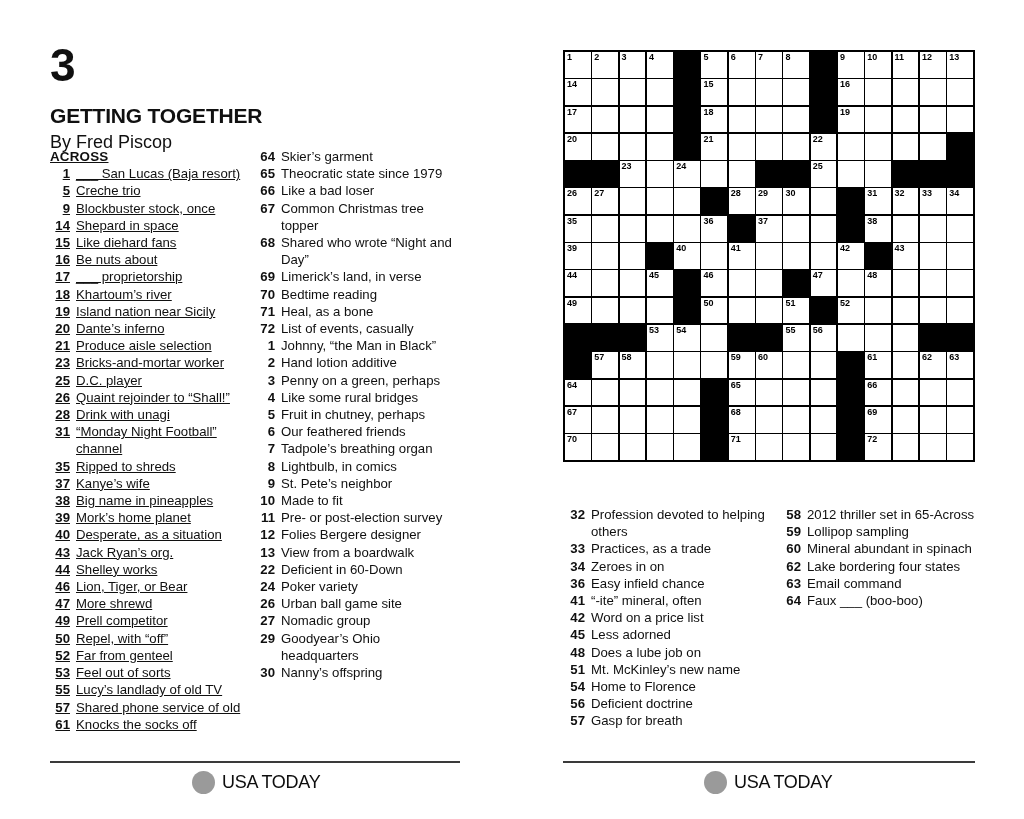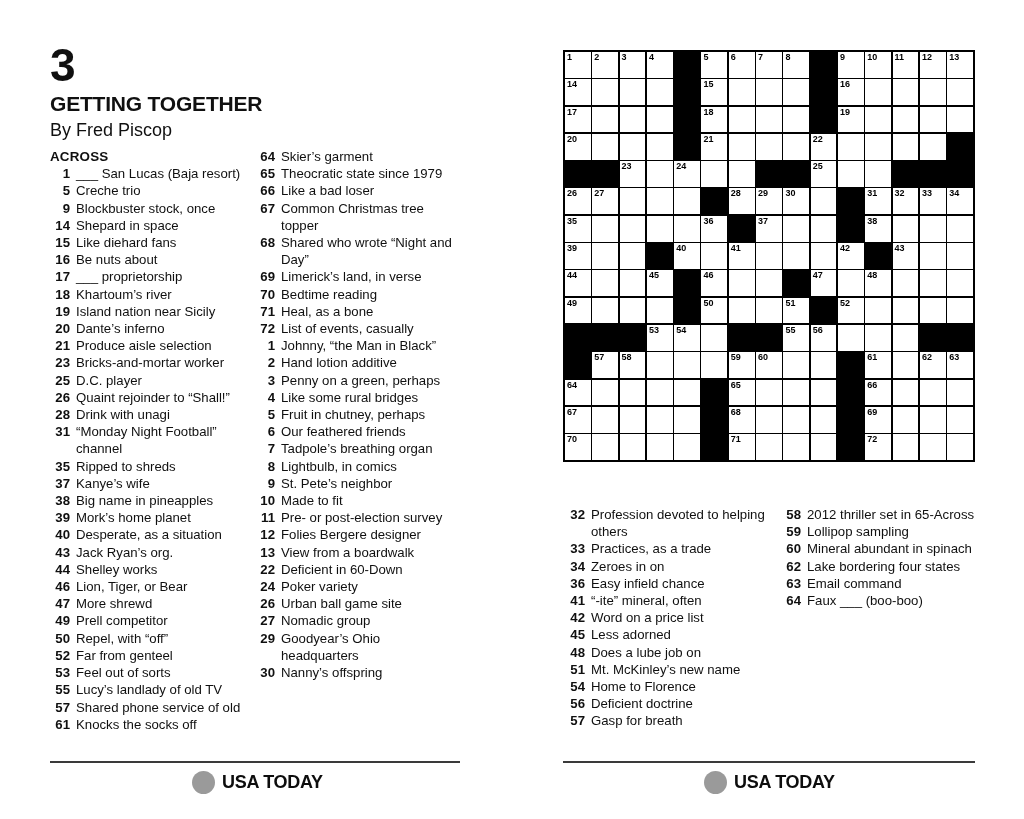--- a/index.html
+++ b/index.html
@@ -7,33 +7,33 @@
   body {
     width:1024px; height:819px; position:relative;
     background:#ffffff; overflow:hidden;
     font-family:"Liberation Sans", sans-serif; color:#101010;
   }
   .abs { position:absolute; }
 
   
   .title-block { left:50px; top:44px; width:400px; }
   .pnum   { font-size:46px; font-weight:900; line-height:0.95; letter-spacing:-1px; }
-  .ptitle { font-size:21px; font-weight:800; letter-spacing:-0.2px; margin-top:4px; }
+  .ptitle { font-size:21px; font-weight:800; letter-spacing:-0.2px; margin-top:16px; }
   .pby    { font-size:18px; font-weight:400; margin-top:4px; }
 
   
   .clues { font-size:13.2px; line-height:17.2px; }
   .clues ol { list-style:none; margin:0; padding:0; }
   .clue  { display:flex; align-items:flex-start; }
   .cn    { flex:0 0 20px; text-align:right; font-weight:700; margin-right:6px; }
   .ct    { flex:1; }
   .chead { font-weight:800; font-size:13.4px; letter-spacing:0.2px; }
   .chead.gap { margin-top:17px; }
 
-  #left-col1  { left:50px;  top:148px; width:200px; }
+  #left-col1  { left:50px;  top:148px; width:200px;text-decoration:underline; }
   #left-col2  { left:255px; top:148px; width:198px; }
   #right-col1 { left:565px; top:506px; width:212px; }
   #right-col2 { left:781px; top:506px; width:200px; }
 
   
   #grid {
     left:563px; top:50px; width:412px; height:412px;
     display:grid; grid-template-columns:repeat(15,1fr); grid-auto-rows:1fr;
     background:#000; gap:1.5px; padding:2px;
   }
@@ -45,21 +45,21 @@
   }
 
   
   .rule { height:2px; background:#3a3a3a; }
   #rule-left  { left:50px;  top:761px; width:410px; }
   #rule-right { left:563px; top:761px; width:412px; }
   .brand { display:flex; align-items:center; }
   #brand-left  { left:192px; top:771px; }
   #brand-right { left:704px; top:771px; }
   .dot { width:23px; height:23px; border-radius:50%; background:#9a9a9a; margin-right:7px; }
-  .wordmark { font-size:18px; font-weight:700; letter-spacing:-0.3px; color:#0d0d0d; }
+  .wordmark { font-size:18px; font-weight:400; letter-spacing:-0.3px; color:#0d0d0d; }
 </style>
 </head>
 <body>
 
 <div>
   <div class="abs title-block">
     <div class="pnum">3</div>
     <div class="ptitle">GETTING TOGETHER</div>
     <div class="pby">By Fred Piscop</div>
   </div>

